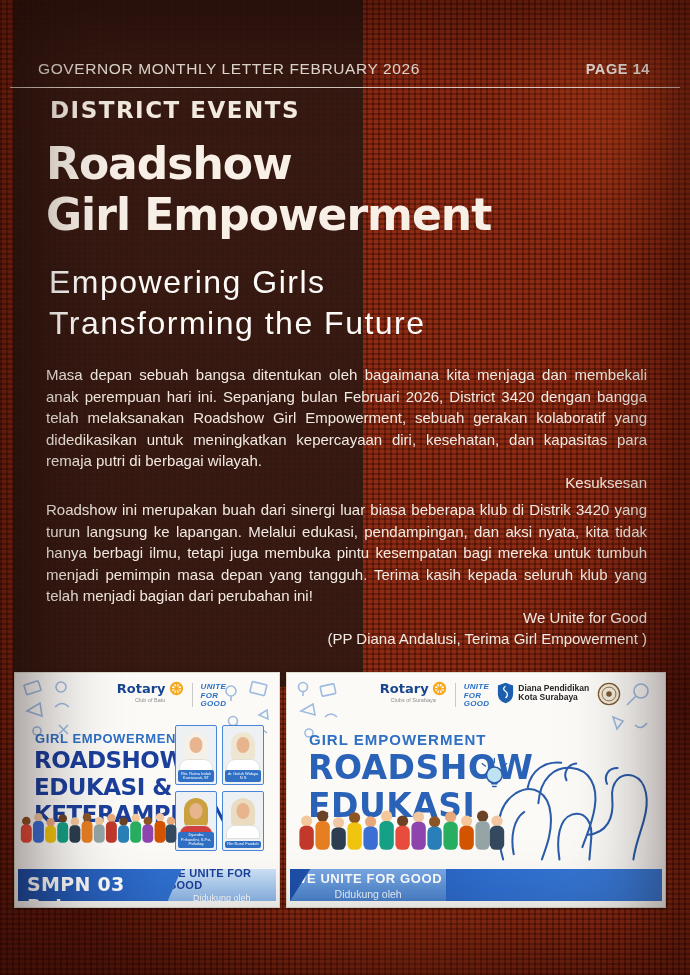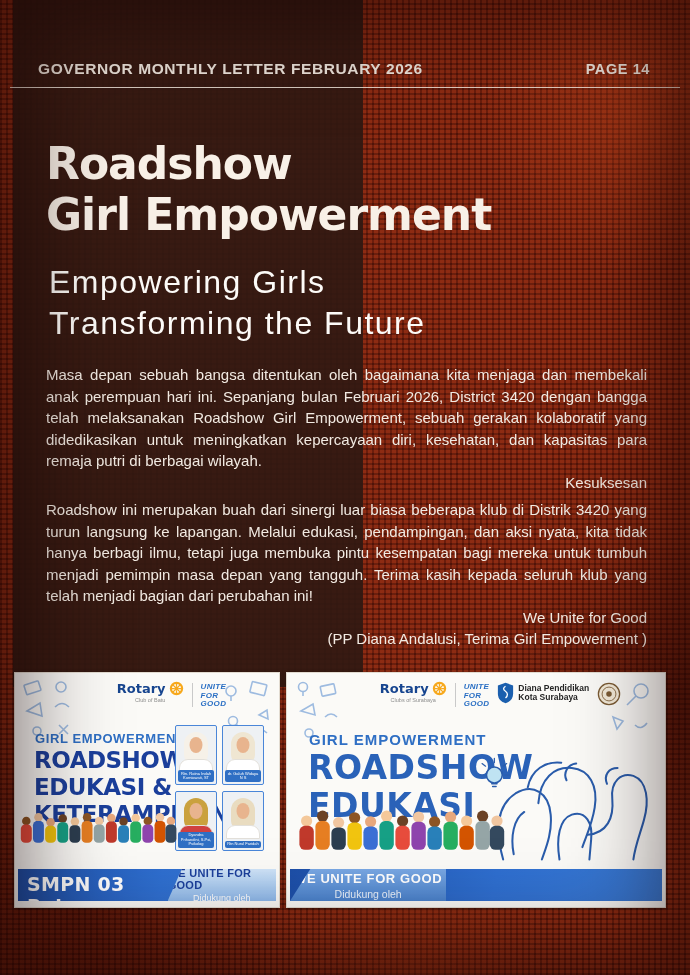--- a/index.html
+++ b/index.html
@@ -13,21 +13,21 @@
       radial-gradient(circle 260px at 97% 72%, rgba(35,4,2,.45), transparent 70%),
       radial-gradient(circle 300px at 12% 94%, rgba(35,4,2,.50), transparent 70%),
       radial-gradient(circle 200px at 60% 99%, rgba(160,55,20,.25), transparent 70%),
       repeating-linear-gradient(0deg, rgba(30,4,2,.28) 0 2px, rgba(175,62,26,.10) 2px 5px),
       repeating-linear-gradient(90deg, rgba(30,4,2,.30) 0 2px, rgba(195,85,38,.12) 2px 6px);
   }
   .vignette { position:absolute; inset:0; box-shadow:inset 0 0 95px 24px rgba(18,2,0,.55); pointer-events:none; }
   .ink-block { position:absolute; left:13px; top:0; width:350px; height:687px; background:rgba(50,25,18,.93); }
 
   .masthead { position:absolute; top:60px; left:38px; right:40px; display:flex; justify-content:space-between; align-items:baseline; color:#f0e7de; }
-  .masthead .mtitle { font-size:15.5px; letter-spacing:.6px; font-weight:bold; }
+  .masthead .mtitle { font-size:15.5px; letter-spacing:.6px; font-weight:normal; }
   .masthead .mpage  { font-size:14.5px; letter-spacing:.6px; font-weight:bold; }
   .rule { position:absolute; top:87px; left:10px; right:10px; height:1px; background:rgba(245,235,225,.85); }
 
   .section-label { position:absolute; top:97px; left:50px; font-family:"DejaVu Sans",sans-serif; font-size:23px; font-weight:bold; letter-spacing:1.5px; color:#f5ece2; }
 
   .main-title { position:absolute; top:138px; left:46px; font-family:"DejaVu Sans",sans-serif; font-weight:bold; font-size:44px; line-height:51px; letter-spacing:-1px; color:#f8f0e7; }
   .subtitle   { position:absolute; top:262px; left:49px; font-size:32px; line-height:41px; letter-spacing:1.5px; color:#fdfbf8; font-weight:normal; }
 
   .para  { position:absolute; left:46px; width:601px; color:#f2eae2; font-size:15px; line-height:21.5px; }
   .para .just { text-align:justify;margin-top:8px; }
@@ -90,20 +90,21 @@
 
 <div class="page">
   <div class="ink-block"></div>
 
   <div class="masthead">
     <span class="mtitle">GOVERNOR MONTHLY LETTER FEBRUARY 2026</span>
     <span class="mpage">PAGE 14</span>
   </div>
   <div class="rule"></div>
 
+  <div class="section-label">DISTRICT EVENTS</div>
 
   <div class="main-title">
     <div>Roadshow</div>
     <div>Girl Empowerment</div>
   </div>
 
   <div class="subtitle">
     <div>Empowering Girls</div>
     <div>Transforming the Future</div>
   </div>

